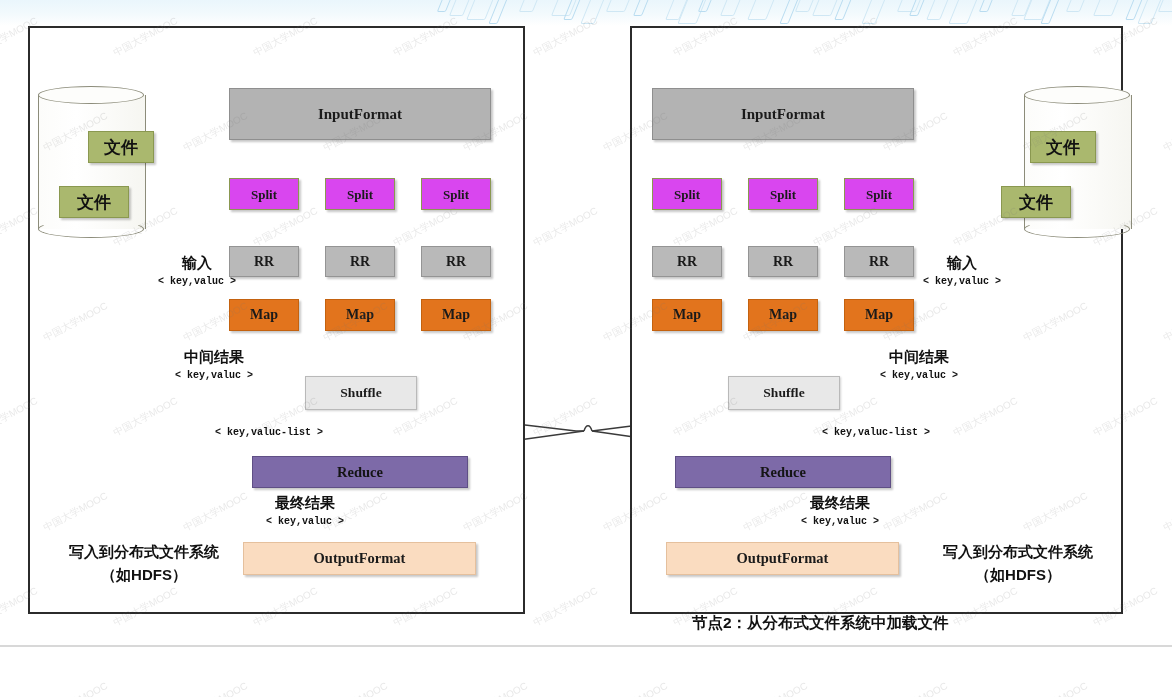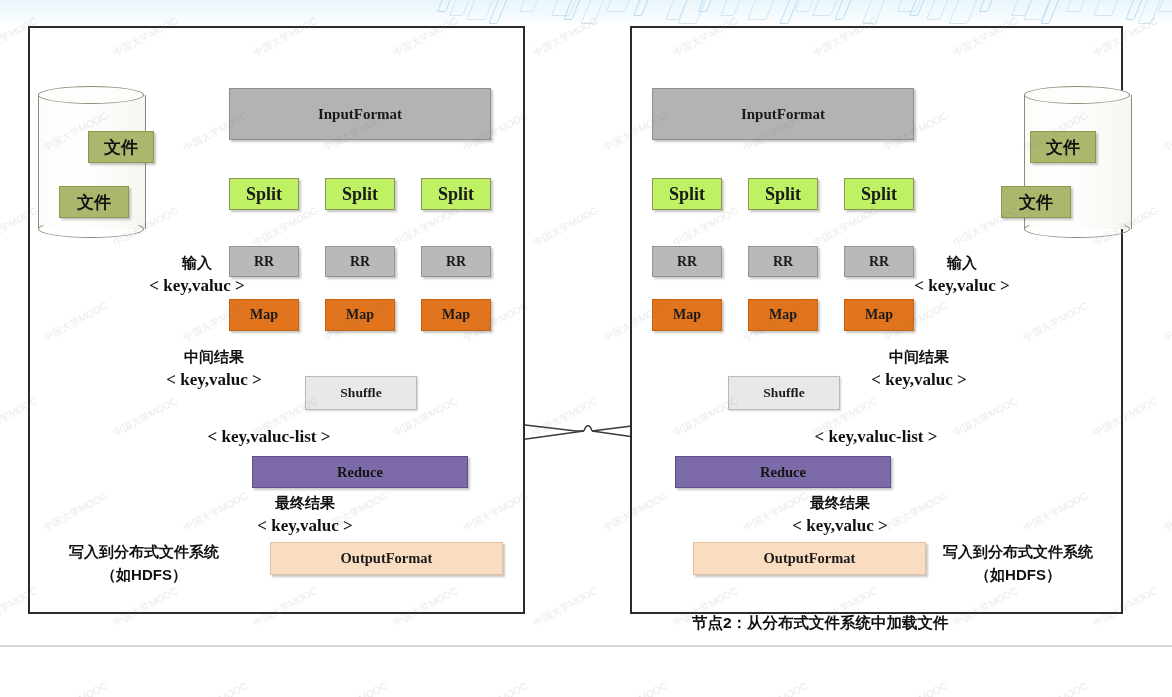--- a/index.html
+++ b/index.html
@@ -49,26 +49,26 @@
   }
   
   .node{
     position:absolute;box-sizing:border-box;
     display:flex;align-items:center;justify-content:center;
     font-family:"Liberation Serif",serif;font-weight:bold;
     color:#1a1a1a;text-align:right;line-height:1;
     box-shadow:2px 2px 2px rgba(0,0,0,.22);
   }
   .n-input{background:#b3b3b3;border:1px solid #8f8f8f;font-size:15px;}
-  .n-split{background:#bef264;border:1px solid #8a9850;font-size:18px;}
+  .n-split{background:#d946ef;border:1px solid #8a9850;font-size:13px;}
   .n-rr{background:#b9b9b9;border:1px solid #949494;font-size:14px;}
   .n-map{background:#e2741d;border:1px solid #c4620f;font-size:14px;}
   .n-shuffle{background:#e8e8e8;border:1px solid #b9b9b9;font-size:13.5px;box-shadow:1px 1px 2px rgba(0,0,0,.18);}
   .n-reduce{background:#7d6aa8;border:1px solid #5f4f85;font-size:14.5px;color:#141414;}
-  .n-output{background:#fadcc0;border:1px solid #e5c09d;font-size:14.5px;margin-left:27px;}
+  .n-output{background:#fadcc0;border:1px solid #e5c09d;font-size:14.5px;}
   
   .cyl{position:absolute;}
   .cyl .body{
     position:absolute;left:0;top:9px;width:100%;height:calc(100% - 18px);
     background:linear-gradient(90deg,#fcfcfa 0%,#ffffff 35%,#f6f6f1 100%);
     border-left:1.6px solid #8c8c7a;border-right:1.6px solid #8c8c7a;
   }
   .cyl .top,.cyl .bot{
     position:absolute;left:0;width:100%;height:18px;box-sizing:border-box;
     border:1.6px solid #8c8c7a;border-radius:50%;background:#fdfdfb;
@@ -81,21 +81,21 @@
     display:flex;align-items:center;justify-content:center;
     font-family:"Liberation Sans",sans-serif;font-weight:bold;font-size:17px;color:#111;
     box-shadow:2px 2px 2px rgba(0,0,0,.22);
   }
   
   .lbl{
     position:absolute;white-space:nowrap;color:#111;
     font-weight:bold;text-align:center;
   }
   .lbl.cn{font-family:"Liberation Sans",sans-serif;font-size:15px;}
-  .lbl.kv{font-family:Liberation Serif, serif;font-size:17px;}
+  .lbl.kv{font-family:Liberation Mono, monospace;font-size:10px;}
   svg.lines{position:absolute;left:0;top:0;width:1172px;height:697px;pointer-events:none;}
 </style>
 </head>
 <body>
 
 <div id="topband">
     <div class="slash b" style="left: 440px; height: 14px; width: 7px;"></div>
     <div class="slash" style="left: 453px; height: 18px; width: 12px;"></div>
     <div class="slash" style="left: 471px; height: 22px; width: 17px;"></div>
     <div class="slash b" style="left: 494px; height: 26px; width: 7px;"></div>

